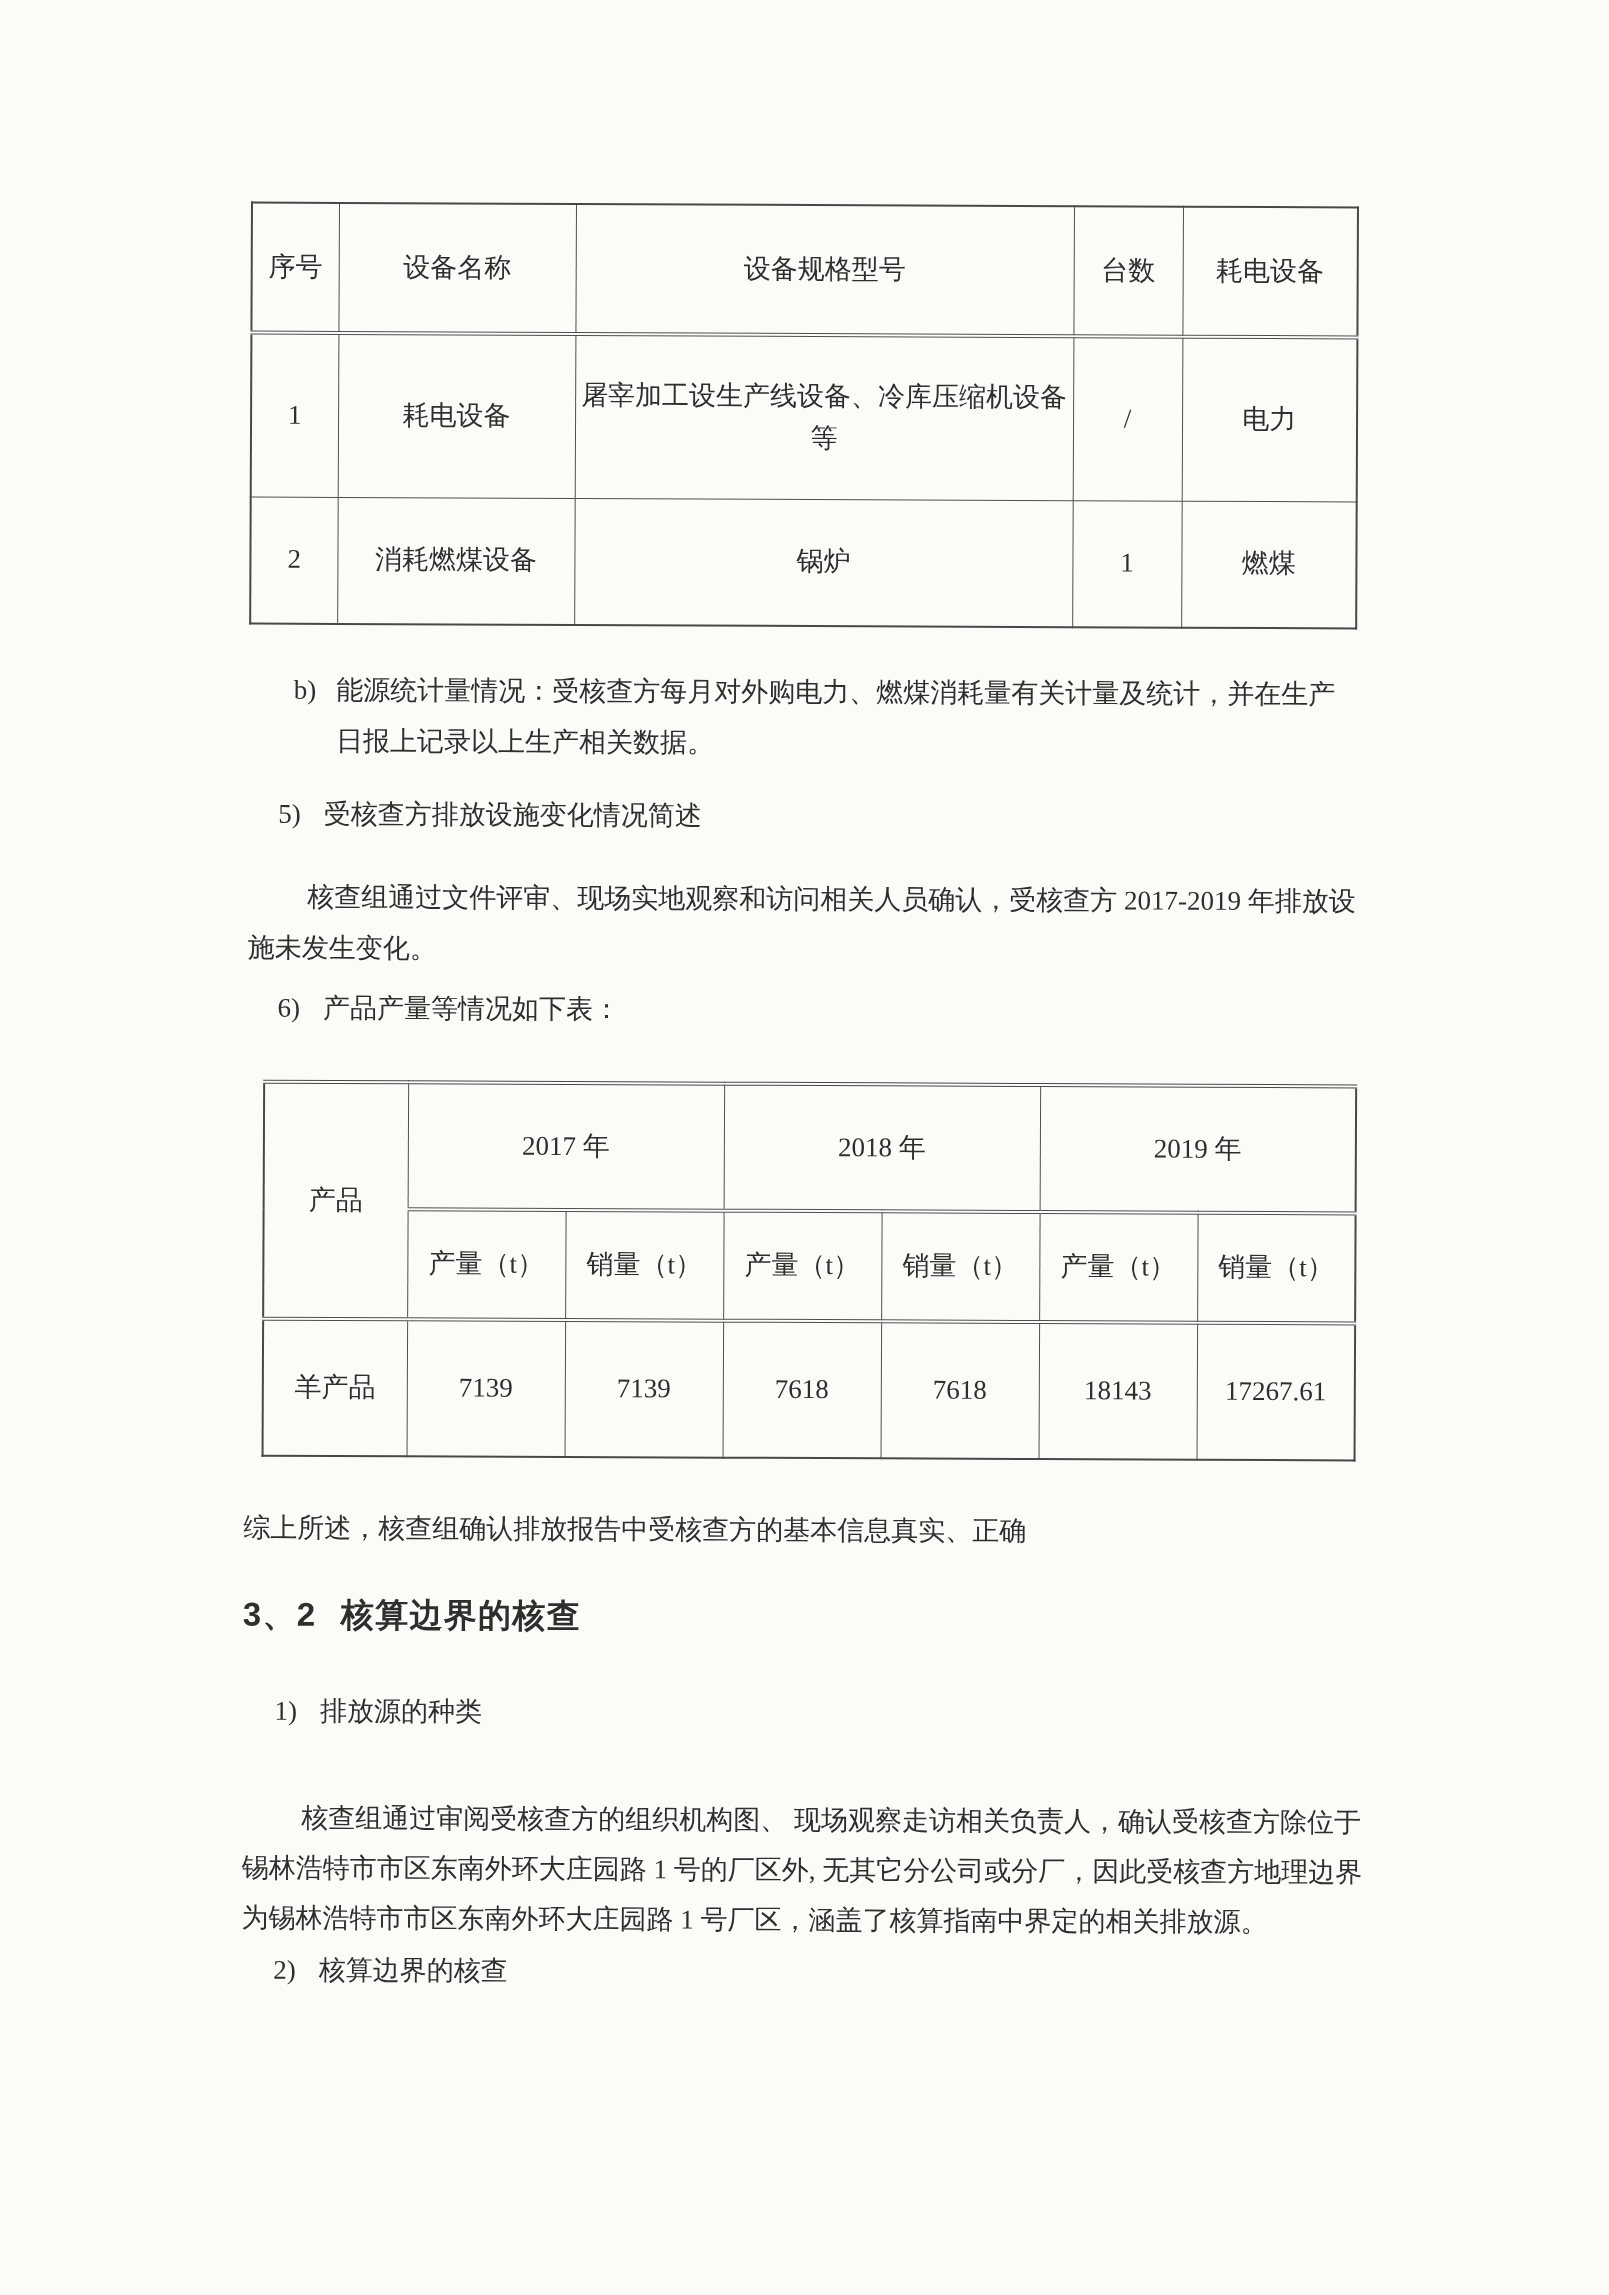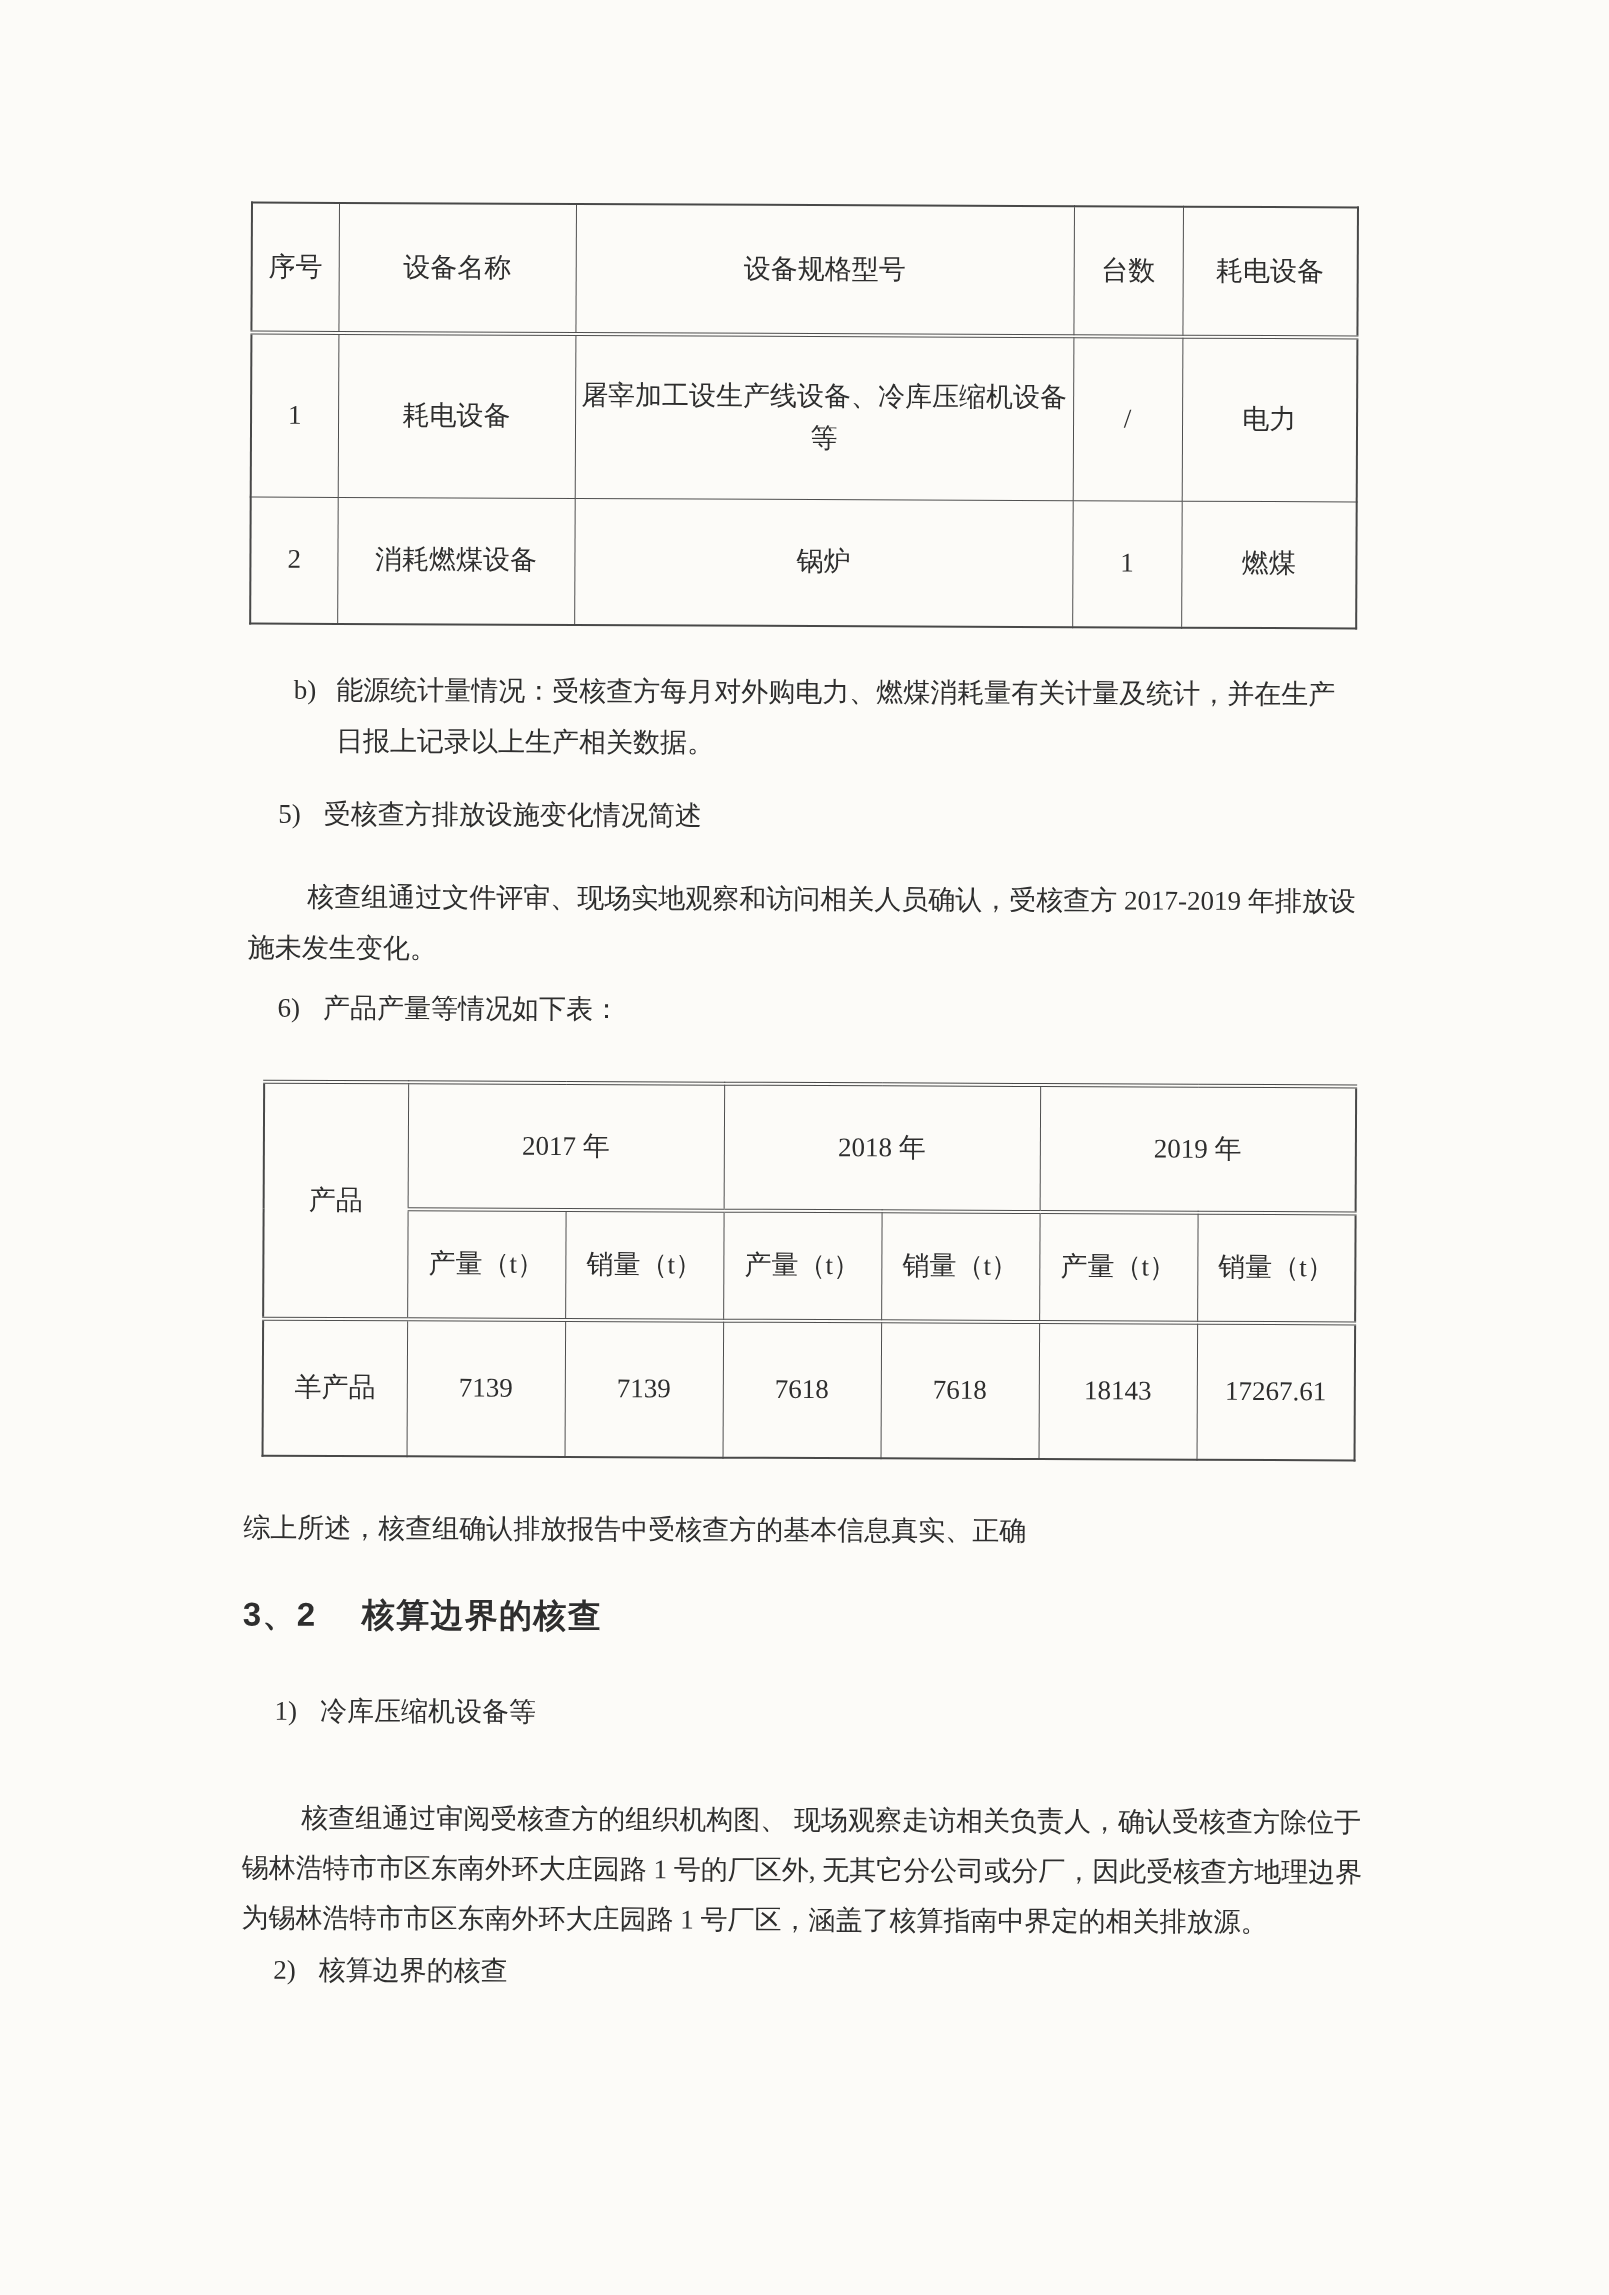--- a/index.html
+++ b/index.html
@@ -43,21 +43,21 @@
   .p-body{font-size:27px;line-height:51px;text-indent:2.2em;}
   .p5{margin:39px 0 0 251px;width:1116px;}
   .h6{margin:16px 0 0 281px;}
   .summary{margin:53px 0 0 249px;font-size:27px;line-height:37px;text-indent:0;}
   .h32{
     margin:46px 0 0 249px;
     font-family:"Liberation Sans","DejaVu Sans",sans-serif;
     font-weight:700;font-size:33px;line-height:44px;
     letter-spacing:1.3px;
   }
-  .h32 .num{margin-right:35px;}
+  .h32 .num{margin-right:14px;}
   .h1b{margin:56px 0 0 281px;}
   .pb{margin:63px 0 0 249px;width:1123px;line-height:50px;}
   .h2b{margin:9.4px 0 0 281px;}
 </style>
 </head>
 <body>
 
 <div class="content">
 
   <table id="t1">
@@ -151,21 +151,21 @@
 
   <p class="p-body summary">综上所述，核查组确认排放报告中受核查方的基本信息真实、正确</p>
 
   <div class="h32">
     <span class="num">3、2</span>
     <span>核算边界的核查</span>
   </div>
 
   <div class="numbered h1b">
     <span class="marker">1)</span>
-    <span>冷库压缩机设备等</span>
+    <span>排放源的种类</span>
   </div>
 
   <p class="p-body pb">核查组通过审阅受核查方的组织机构图、 现场观察走访相关负责人，确认受核查方除位于锡林浩特市市区东南外环大庄园路 1 号的厂区外, 无其它分公司或分厂，因此受核查方地理边界为锡林浩特市市区东南外环大庄园路 1 号厂区，涵盖了核算指南中界定的相关排放源。</p>
 
   <div class="numbered h2b">
     <span class="marker">2)</span>
     <span>核算边界的核查</span>
   </div>
 
 </div>

